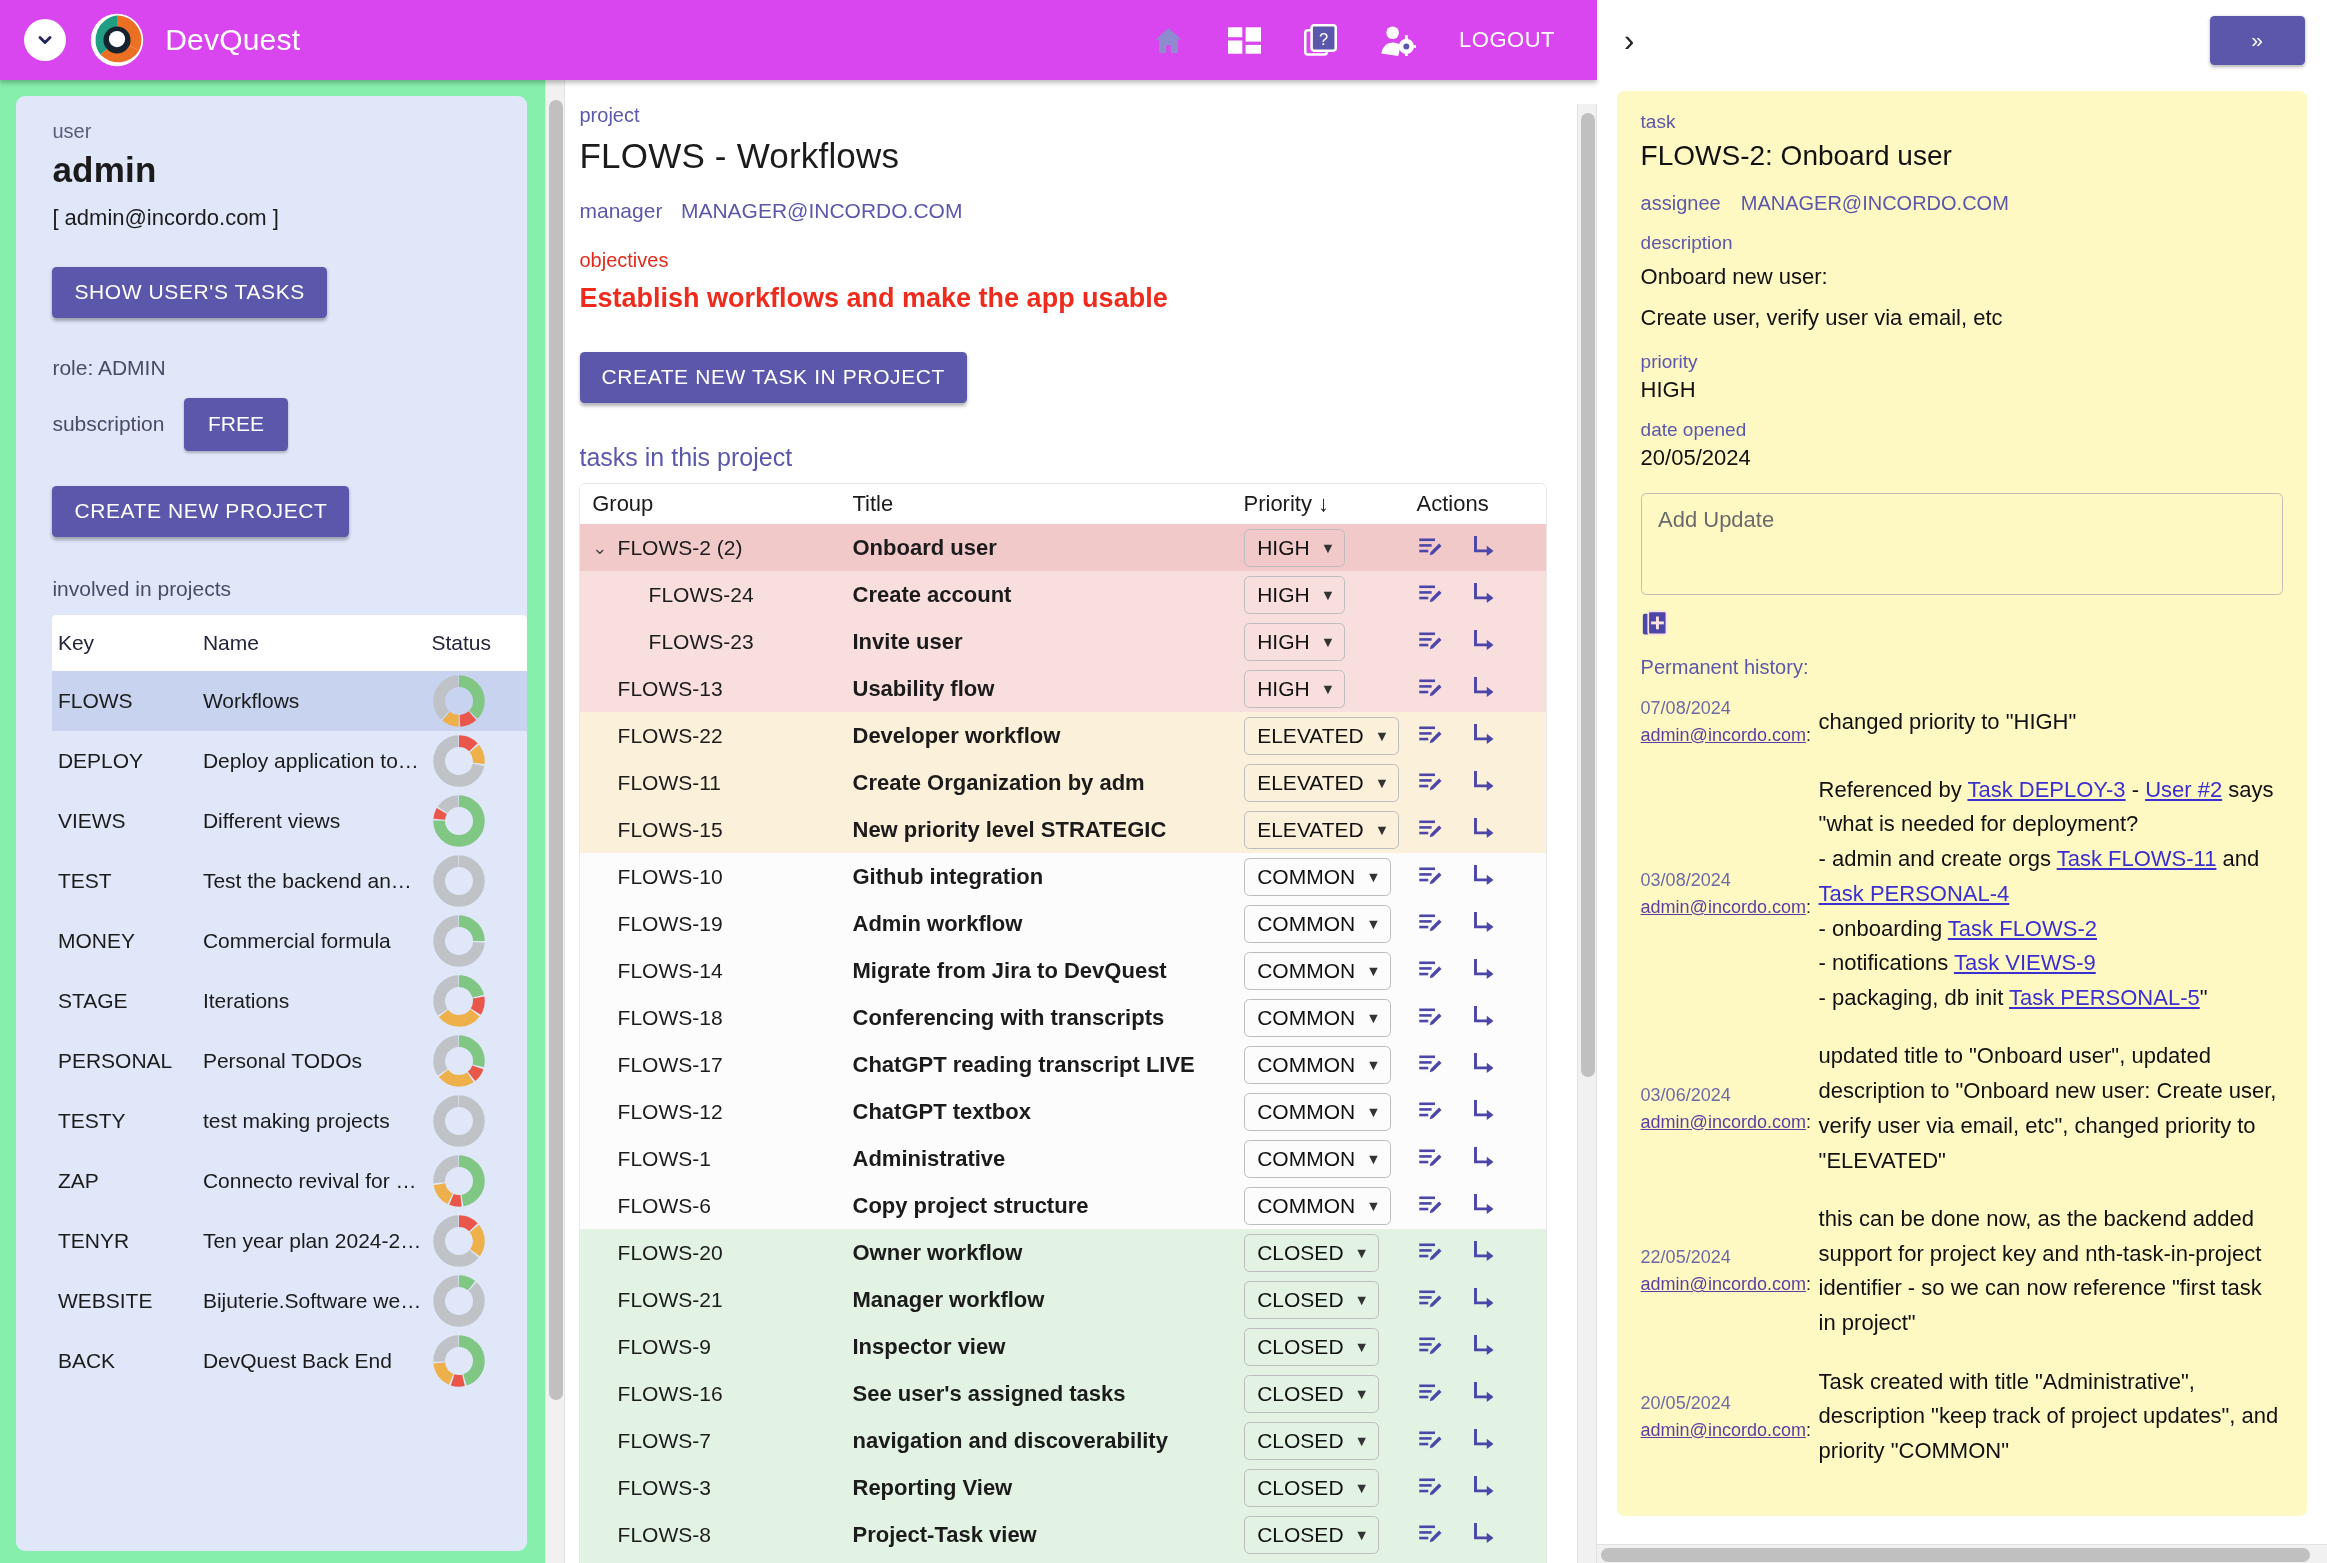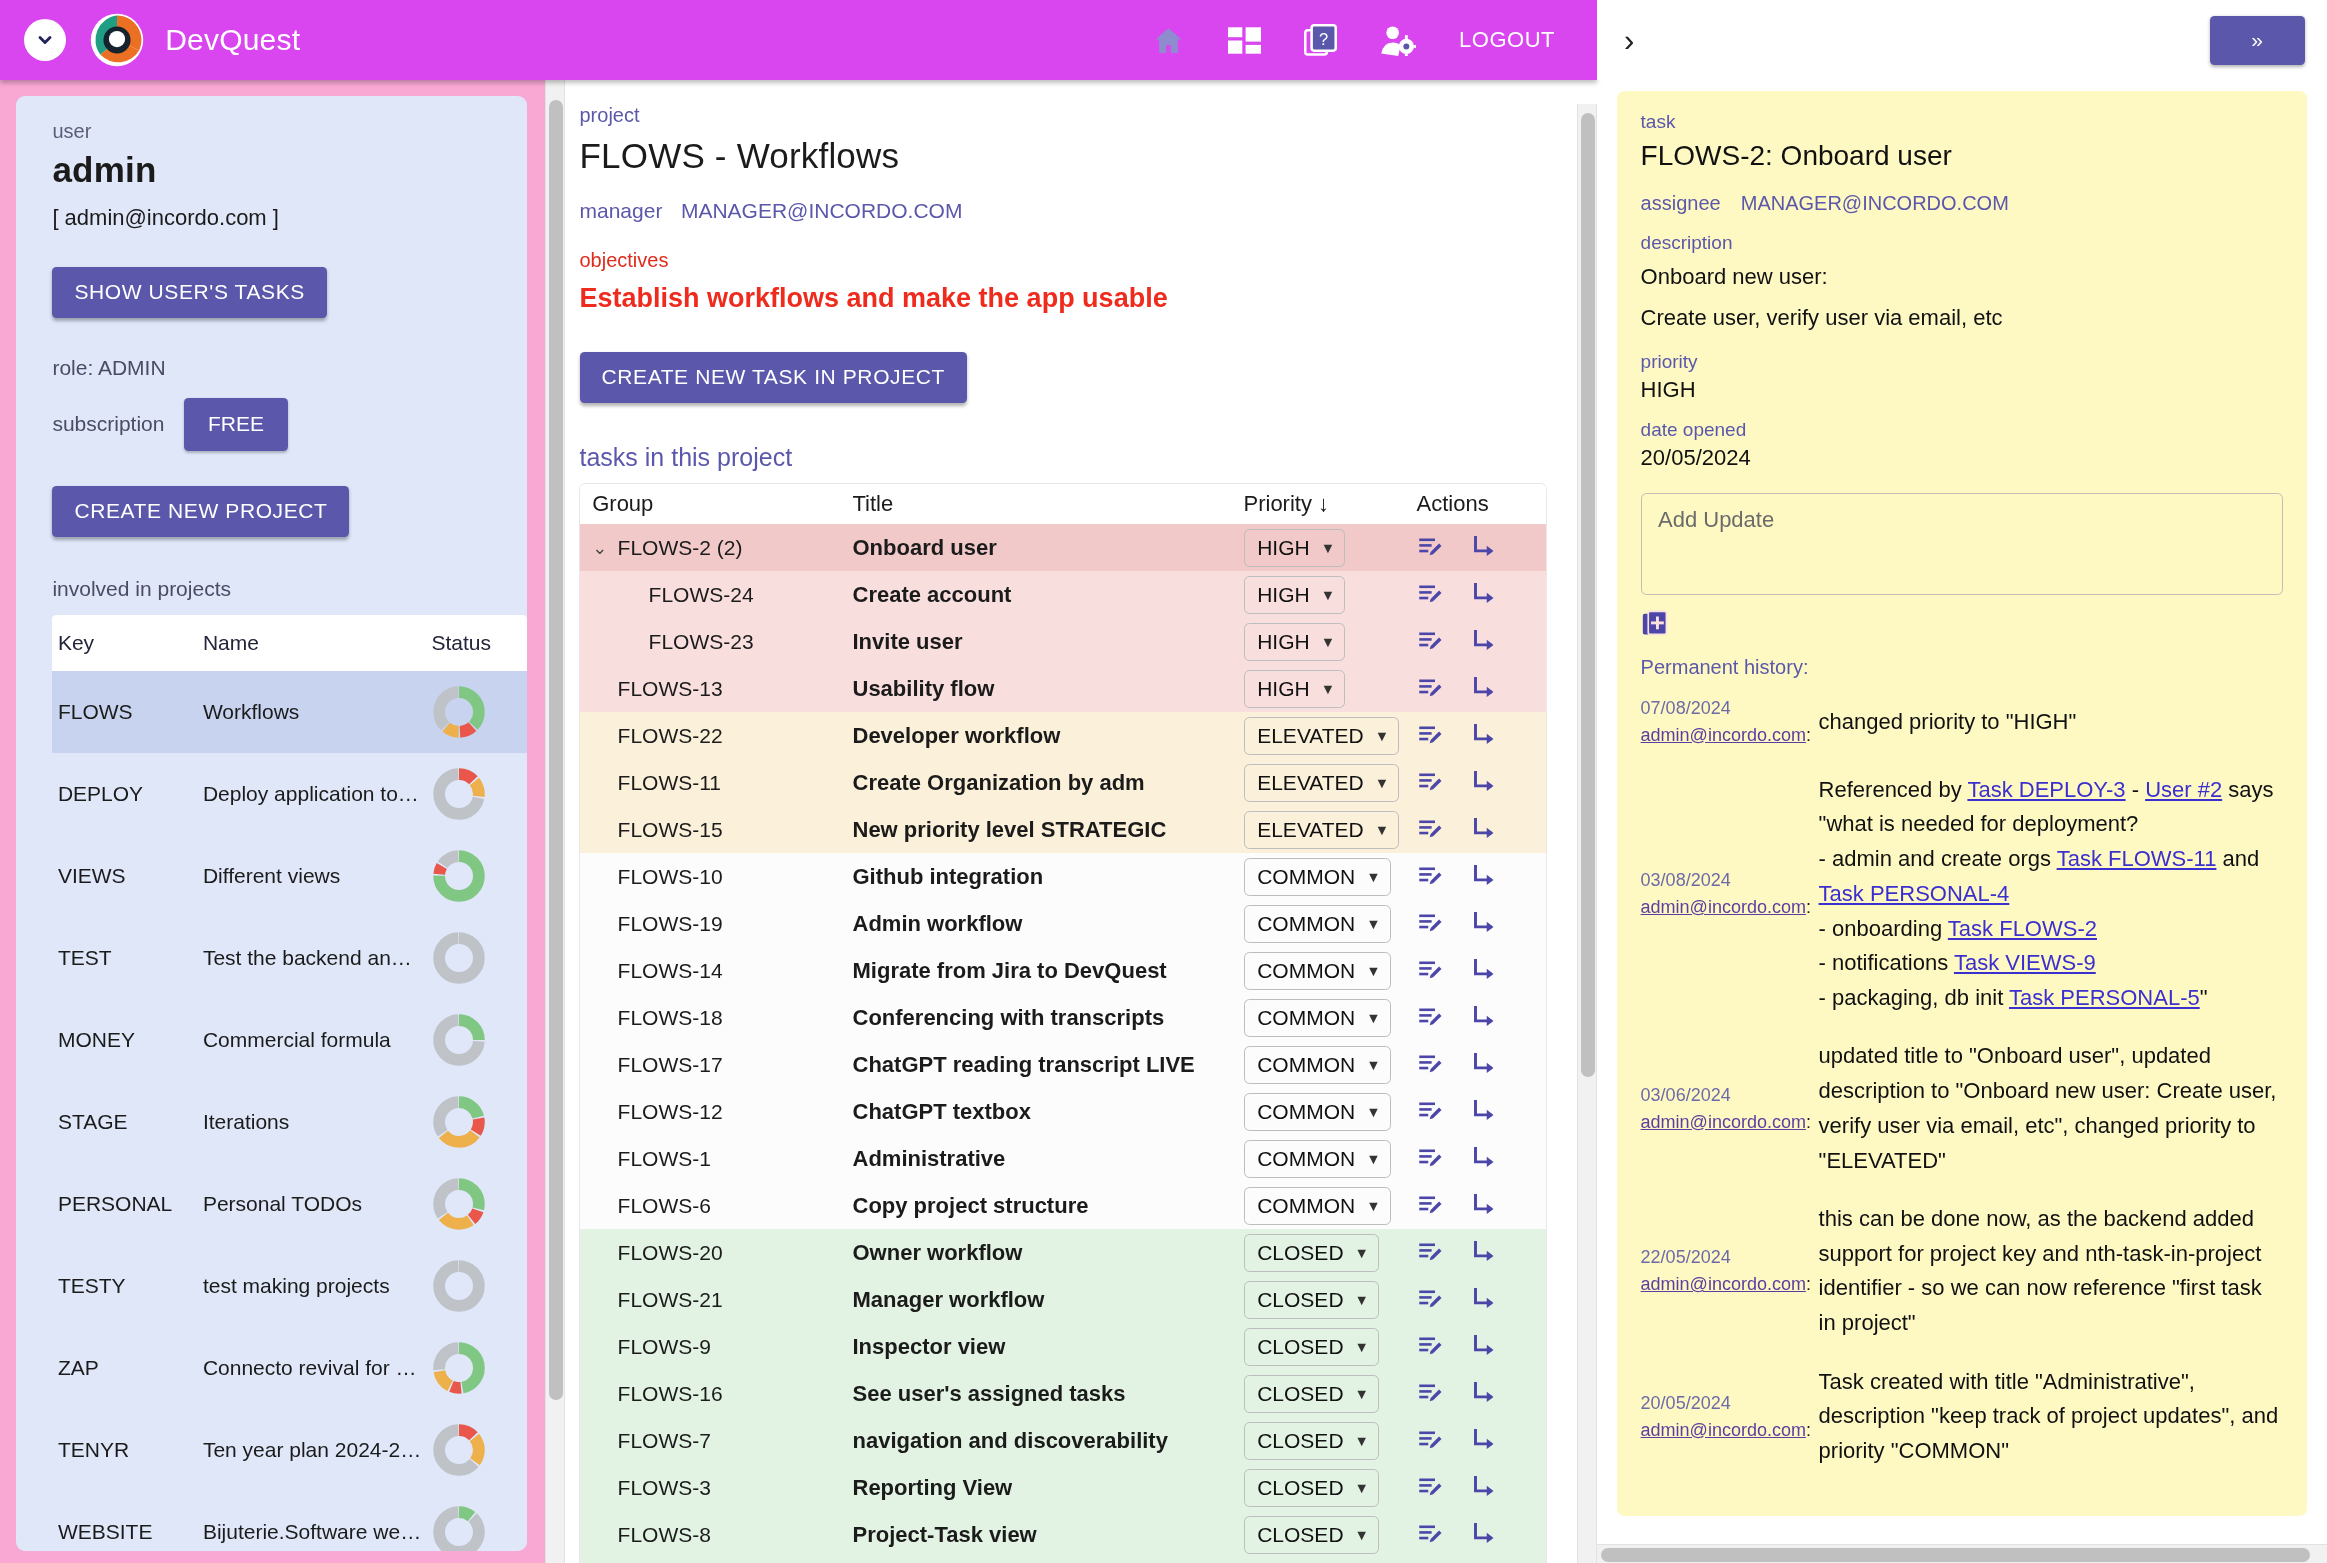--- a/index.html
+++ b/index.html
@@ -51,21 +51,21 @@
     background:#5b58ab; color:#fff; border:none; border-radius:4.5px;
     min-width:95px; height:49px; font-size:21px; letter-spacing:0.9px;
     cursor:pointer; box-shadow:0 1.8px 3.6px rgba(0,0,0,.3);
   }
 
   
   .body-row { flex:1 1 auto; display:flex; min-height:0; }
 
   
   .sidebar {
-    width: 545px; flex:0 0 545px; background:#f9a8d4;
+    width: 545px; flex:0 0 545px; background:#86efac;
     position:relative; padding:16.4px 0 0 16.4px;
   }
   .sidebar-card {
     background:#dfe7f9; border-radius:9px;
     width: 511px; height: 1455px; padding: 23.6px 36px 0 36px;
     overflow:hidden;
   }
   .lbl-sm { font-size:20px; color:#5c5c7a; }
   .user-name { font-size:35px; font-weight:bold; margin-top:7.3px; letter-spacing:0.2px; }
   .user-mail { font-size:22px; margin-top:14.5px; }
@@ -89,21 +89,21 @@
 
   .proj-table { margin-top:14.5px; width:475px; }
   .proj-head {
     background:#fff; border-radius:4.5px 4.5px 0 0; display:flex; align-items:center;
     height:56px; padding:0 18px 0 5.5px; font-size:21px; color:#24243a;
   }
   .proj-head .c-key { width:145px; }
   .proj-head .c-name { flex:1; }
   .proj-head .c-status { width:78px; text-align:left; }
   .proj-row {
-    display:flex; align-items:center; height:82px; padding:0 18px 0 5.5px;
+    display:flex; align-items:center; height:60px; padding:0 18px 0 5.5px;
     font-size:21px; color:#1b1b1b; cursor:pointer;
   }
   .proj-row.sel { background:#c8d4ef; }
   .proj-row .c-key { width:145px; white-space:nowrap; overflow:hidden; }
   .proj-row .c-name { flex:1; white-space:nowrap; overflow:hidden; text-overflow:ellipsis; padding-right:9px;}
   .proj-row .c-status { width:78px; display:flex; align-items:center; }
   .donut { width:56px; height:56px; display:block; }
 
   
   .vscroll {

